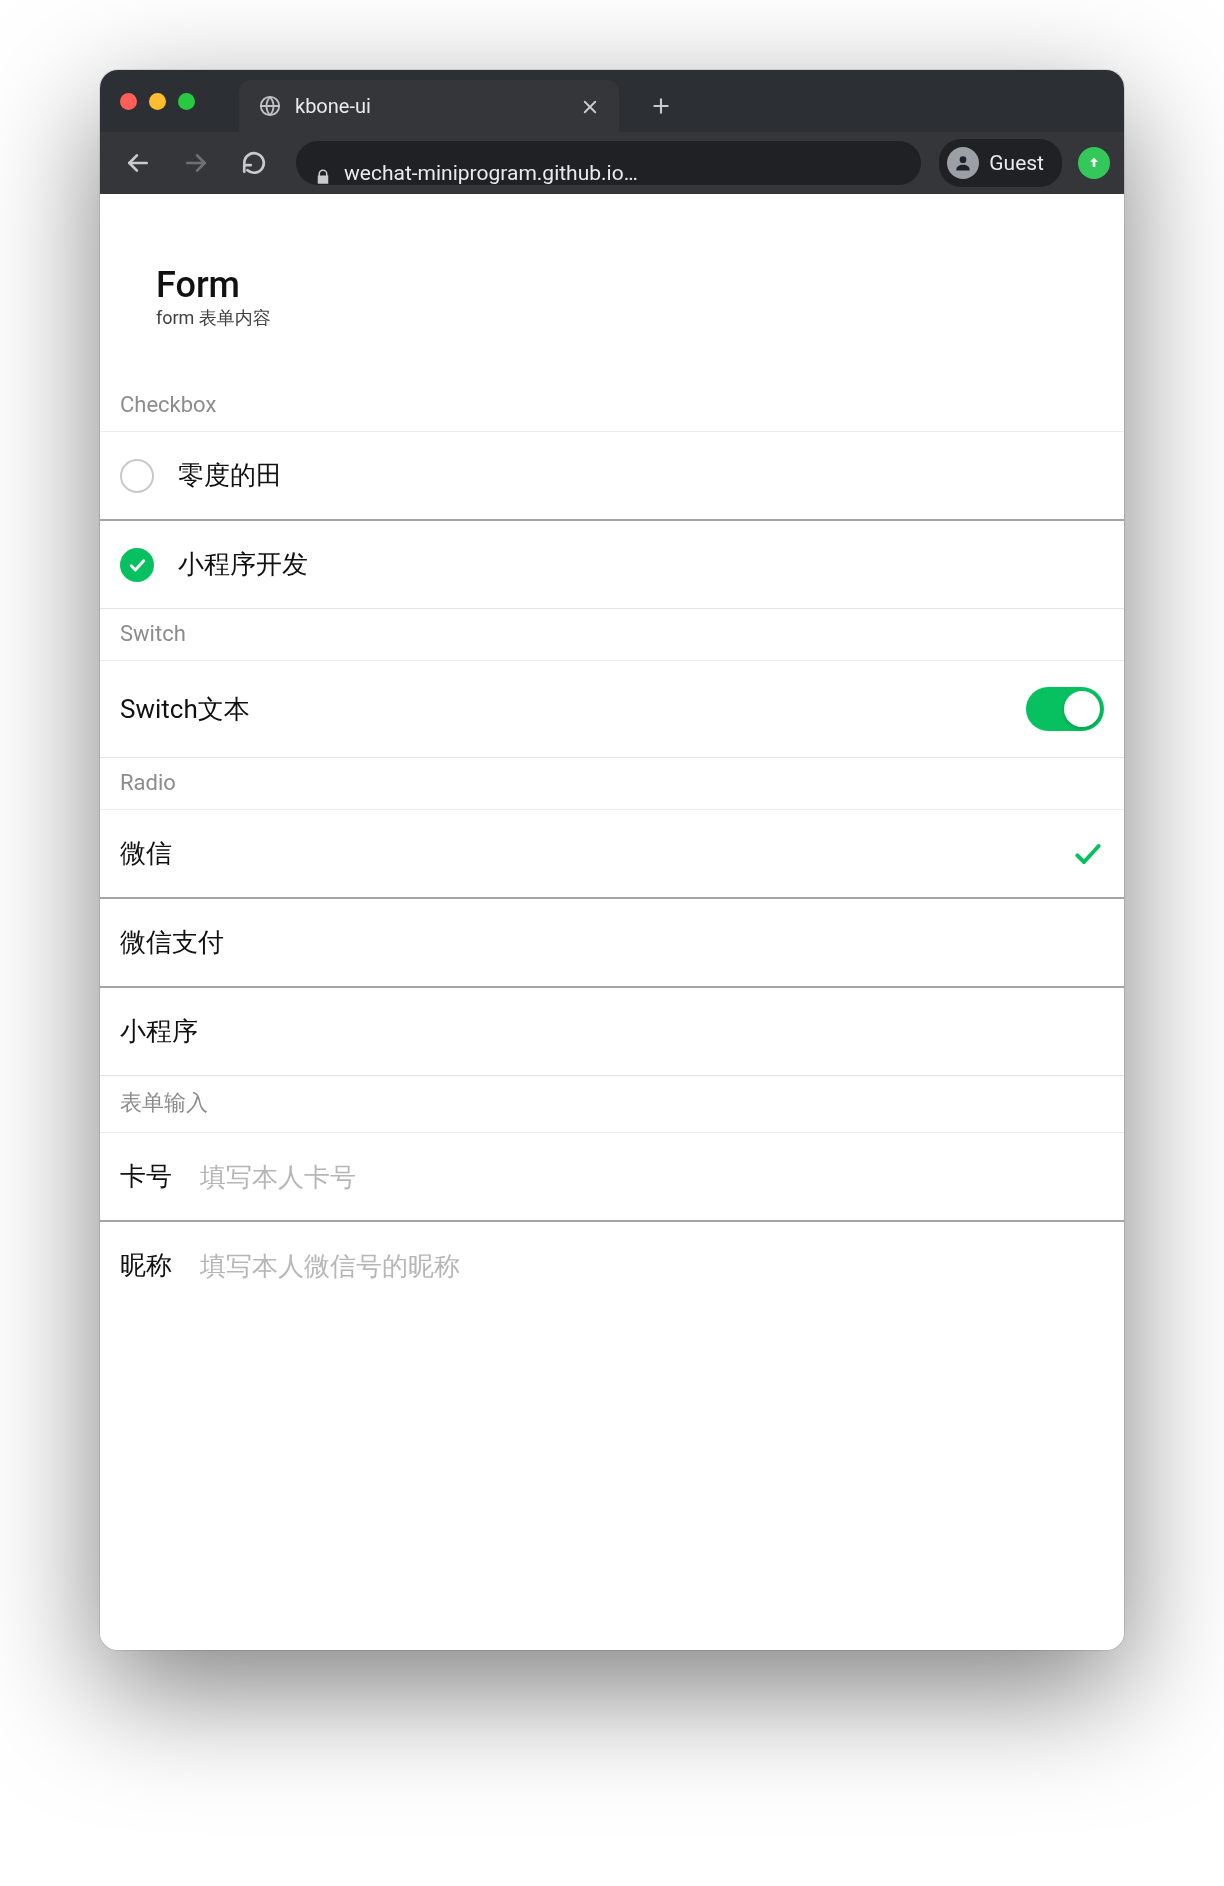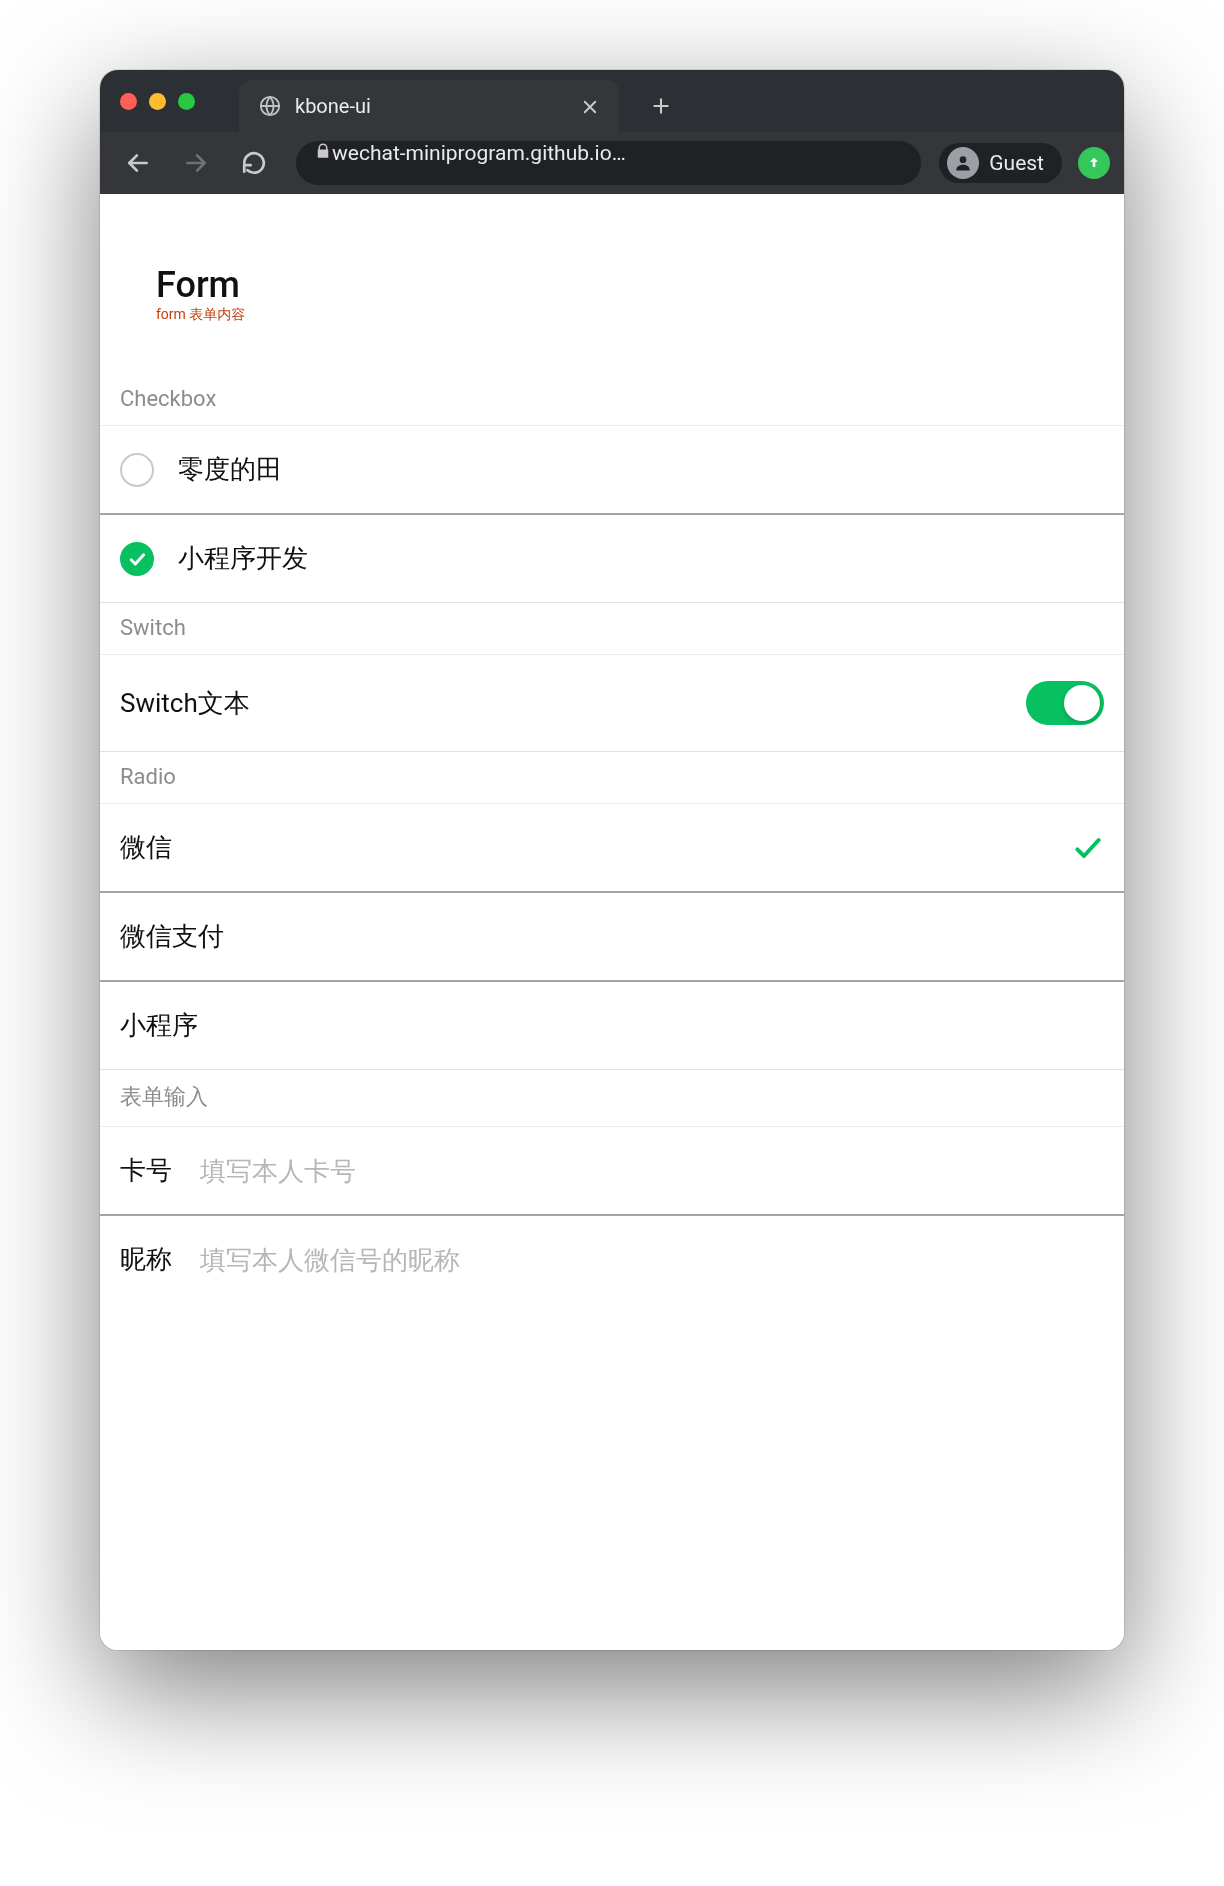--- a/index.html
+++ b/index.html
@@ -72,32 +72,33 @@
   .tb-icon { width:48px; height:48px; display:flex; align-items:center; justify-content:center; border-radius:50%; }
   .tb-icon svg { width:26px; height:26px; }
   .fwd { opacity:0.4; }
 
   .omnibox {
     flex: 1;
     height: 44px;
     background: #202124;
     border-radius: 22px;
     display:flex;
-    align-items:flex-start;
+    align-items:flex-end;
     padding:0 18px;
+    gap:12px;
     color:#e8eaed;
     font-size:21px;
     margin:0 8px;
     overflow:hidden;
   }
   .omnibox .lock { width:18px; height:18px; color:#c9cacc; flex:none;}
   .omnibox .urltxt { white-space:nowrap; overflow:hidden; text-overflow:ellipsis; }
 
   .guest-chip {
-    height: 40px;
+    height: 48px;
     background: #202124;
     border-radius: 22px;
     display:flex;
     align-items:center;
     padding:0 18px 0 8px;
     gap:10px;
     color:#e8eaed;
     font-size:21px;
   }
   .guest-chip .avatar {
@@ -115,21 +116,21 @@
 
   
   .page {
     flex:1;
     background:#fff;
     overflow:hidden;
   }
   .page-inner { padding: 70px 0 0 0; }
   .hdr { padding: 0 56px 50px 56px; }
   .hdr h1 { font-size: 36px; font-weight: 550; color:#111; }
-  .hdr .sub { font-size:14px; color:#c2410c; }
+  .hdr .sub { font-size:18px; color:#404040; }
 
   .section-title {
     font-size:22px; color:#8c8c8c;
     padding: 12px 20px 14px;
     background:#fff;
     border-bottom:1px solid #ececec;
   }
   .section-title.tight { padding-left:20px; }
 
   .cell {

